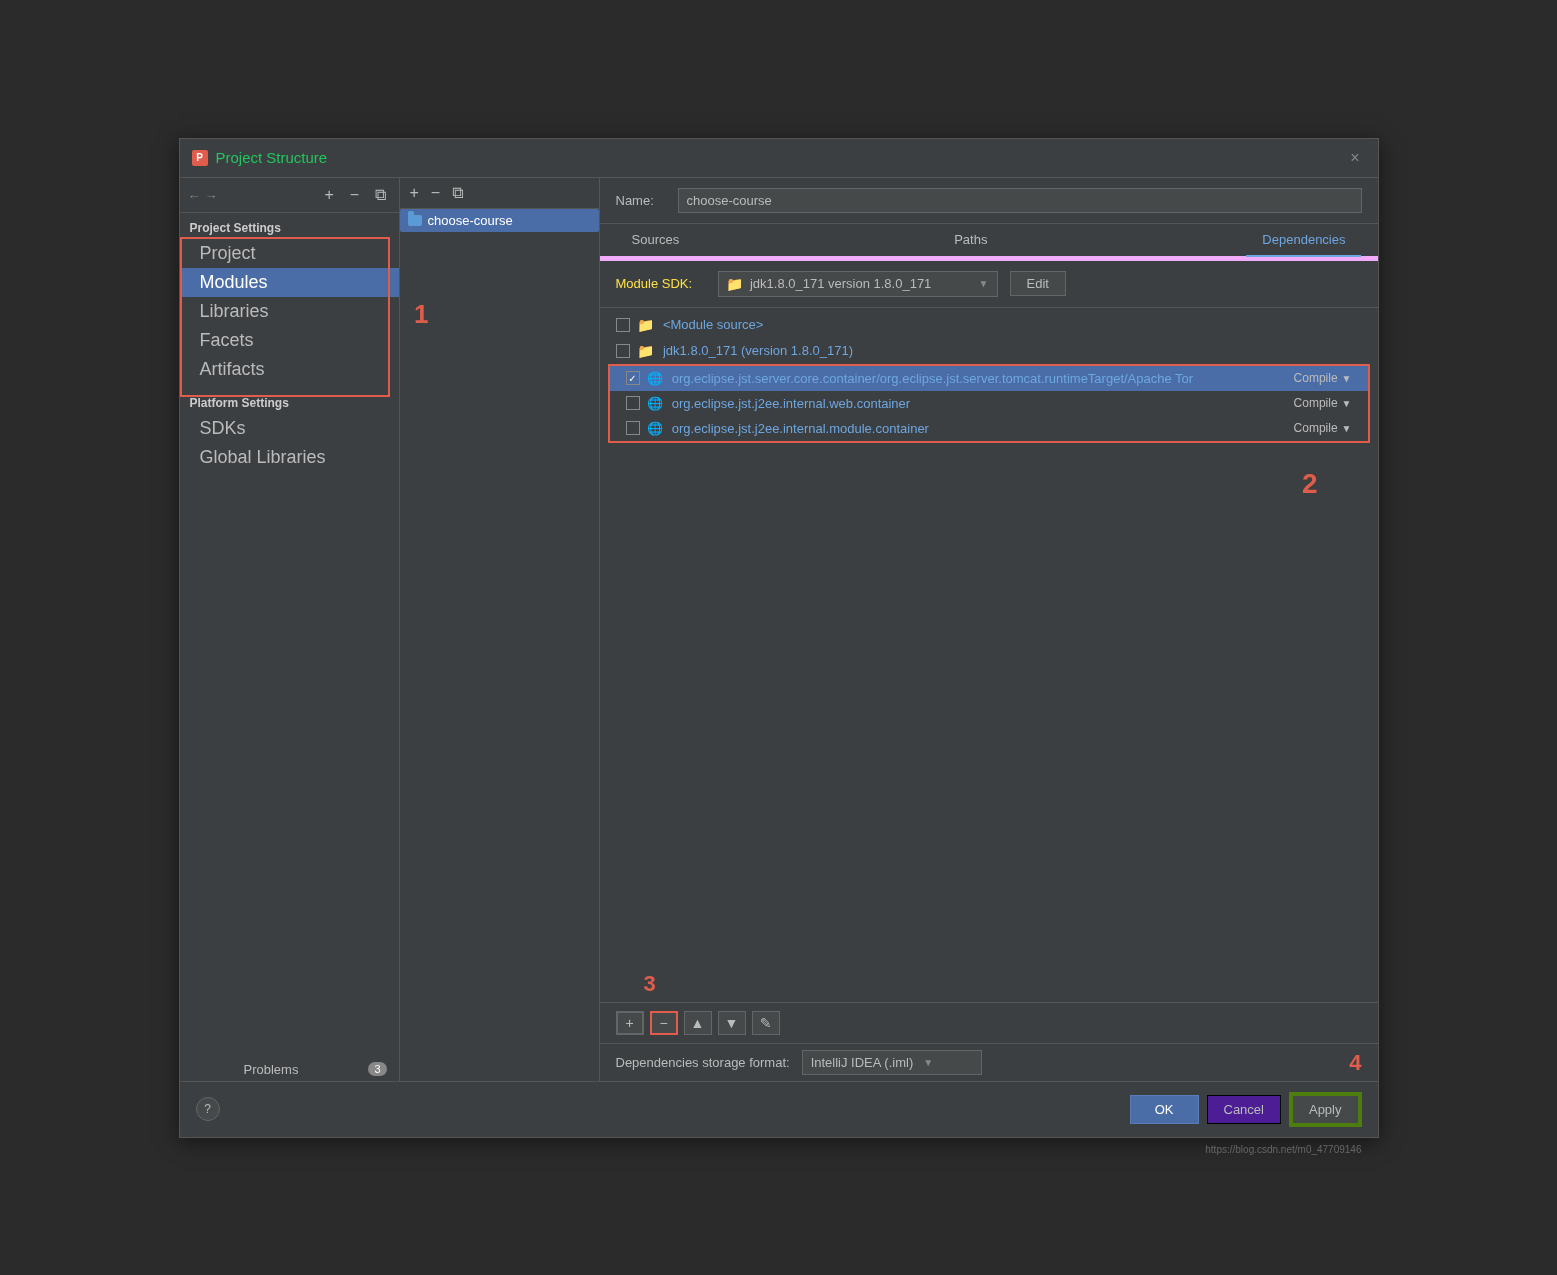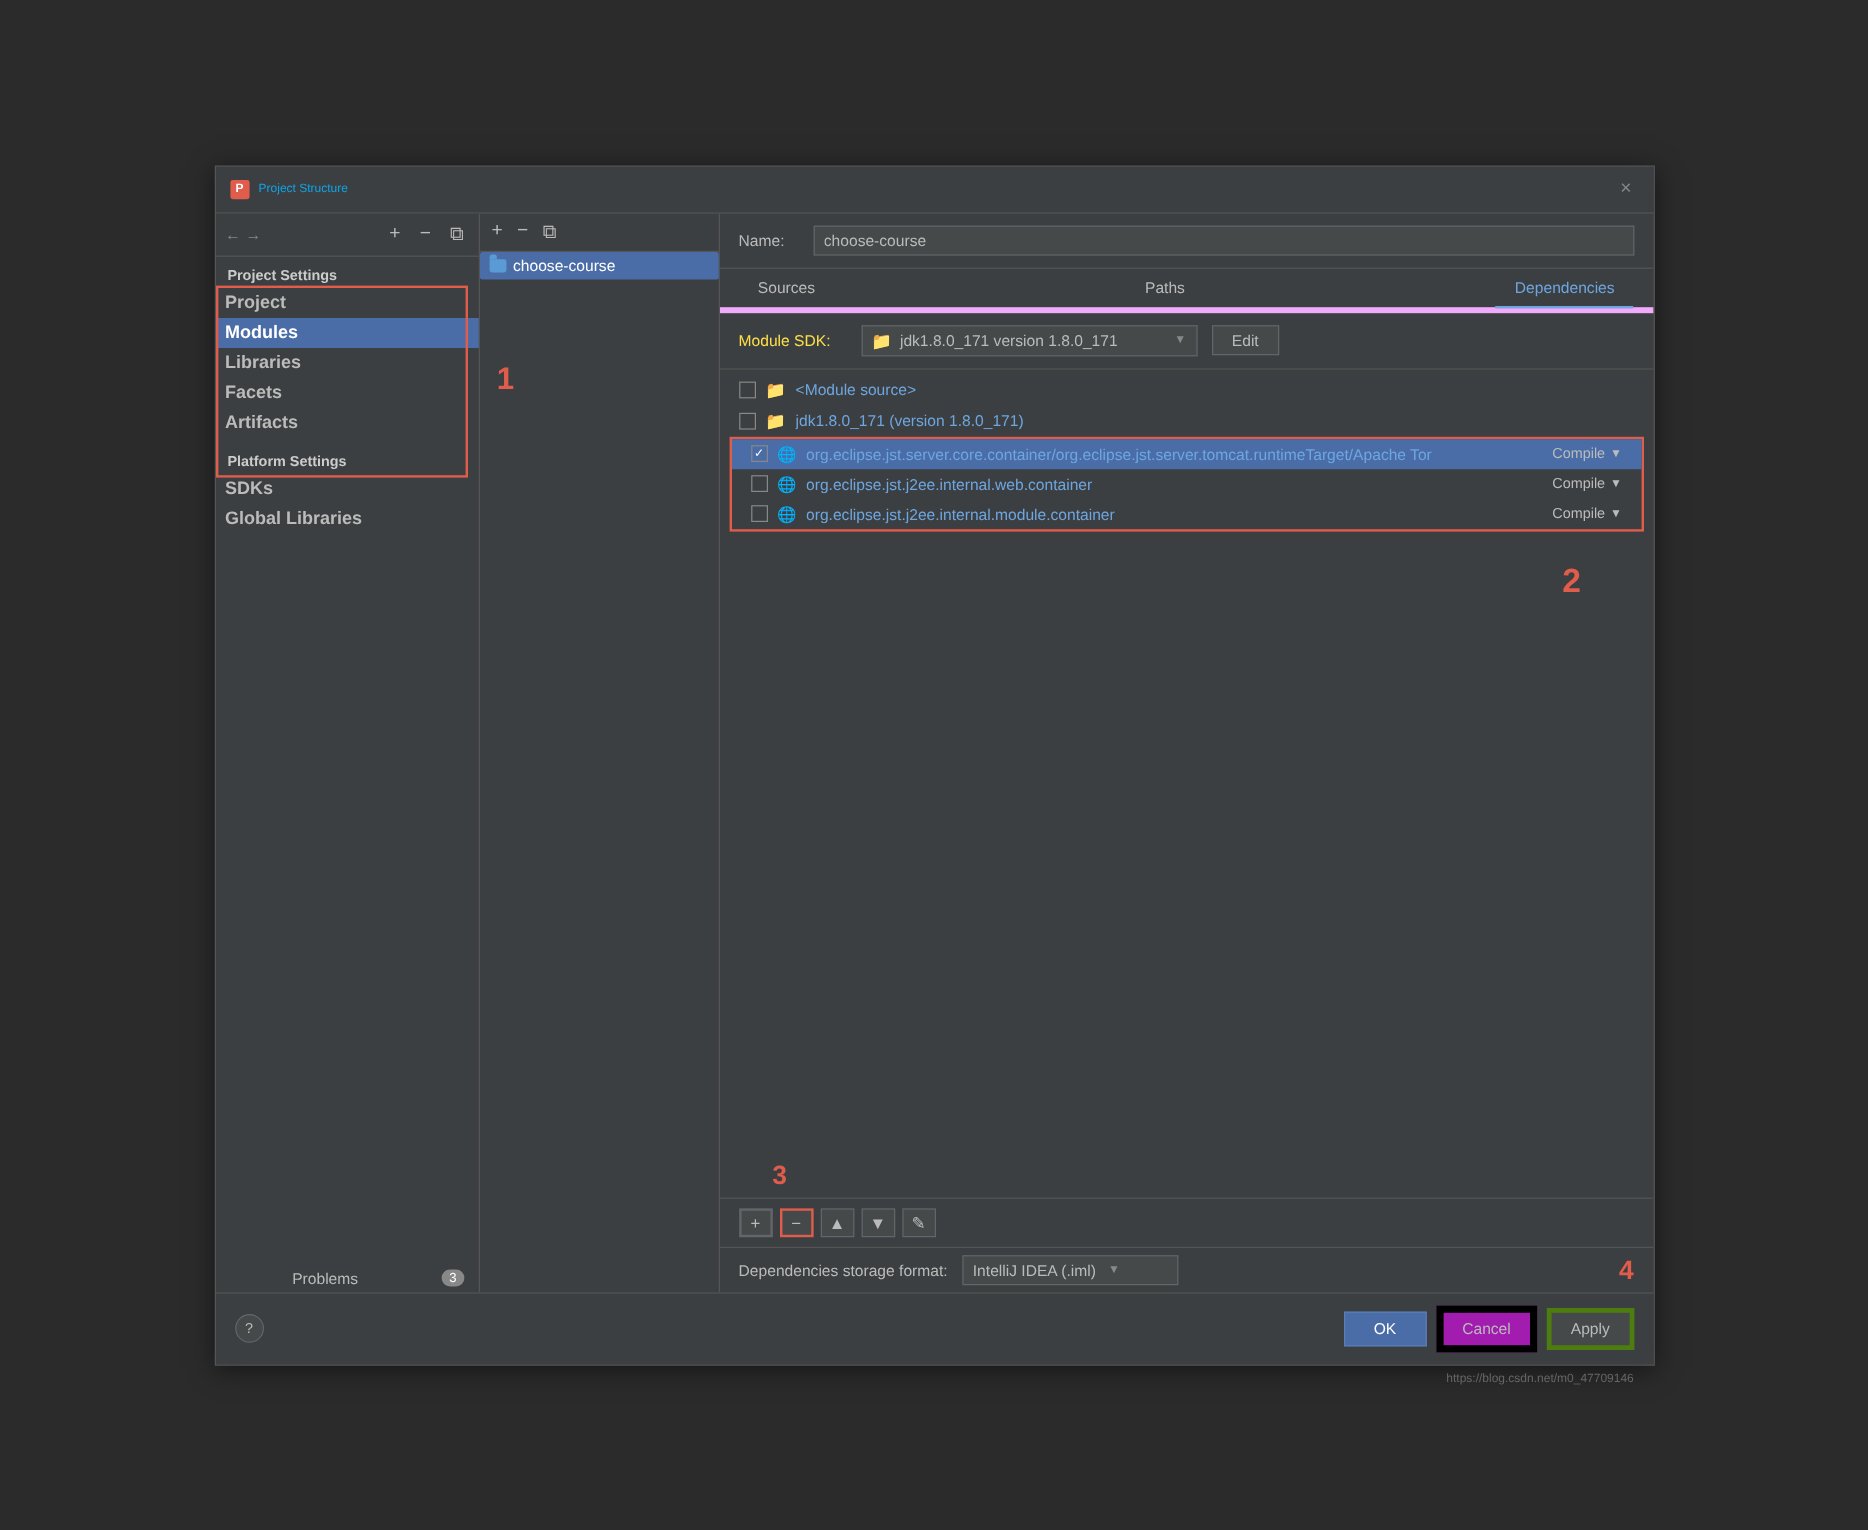--- a/index.html
+++ b/index.html
@@ -43,22 +43,22 @@
       background: #e05c4b;
       border-radius: 2px;
       display: flex;
       align-items: center;
       justify-content: center;
       font-size: 10px;
       color: white;
       font-weight: bold;
     }
     .title-text {
-      color: #0ea5e9;
-      font-size: 10px;
+      color: #22c55e;
+      font-size: 15px;
     }
     .close-btn {
       cursor: pointer;
       color: #888;
       font-size: 16px;
       padding: 2px 6px;
     }
     .content {
       display: flex;
       flex: 1;
@@ -91,25 +91,24 @@
       gap: 4px;
       margin-right: auto;
     }
     .section-header {
       color: #ccc;
       font-size: 12px;
       font-weight: bold;
       padding: 8px 10px 4px 10px;
     }
     .sidebar-item {
-      padding: 4px 12px 4px 8px;
-      cursor: pointer;
-      color: #bbb;
-      font-size: 15px;
-      font-weight: bold;
+      padding: 4px 12px 4px 20px;
+      cursor: pointer;
+      color: #bbb;
+      font-size: 18px;
     }
     .sidebar-item.active {
       background: #4a6da7;
       color: #fff;
     }
     .platform-header {
       color: #ccc;
       font-size: 12px;
       font-weight: bold;
       padding: 12px 10px 4px 10px;
@@ -365,22 +364,22 @@
     }
     .ok-btn {
       background: #4a6da7;
       border: 1px solid #5a7db7;
       color: #fff;
       padding: 6px 24px;
       cursor: pointer;
       font-size: 13px;
     }
     .cancel-btn {
-      background: #a21caf;
-      border: 6px solid #000000;
+      background: #4c1d95;
+      border: 1px solid #000000;
       color: #bbb;
       padding: 6px 16px;
       cursor: pointer;
       font-size: 13px;
     }
     .apply-btn {
       background: #45494a;
       border: 4px solid #4d7c0f;
       color: #bbb;
       padding: 6px 16px;

